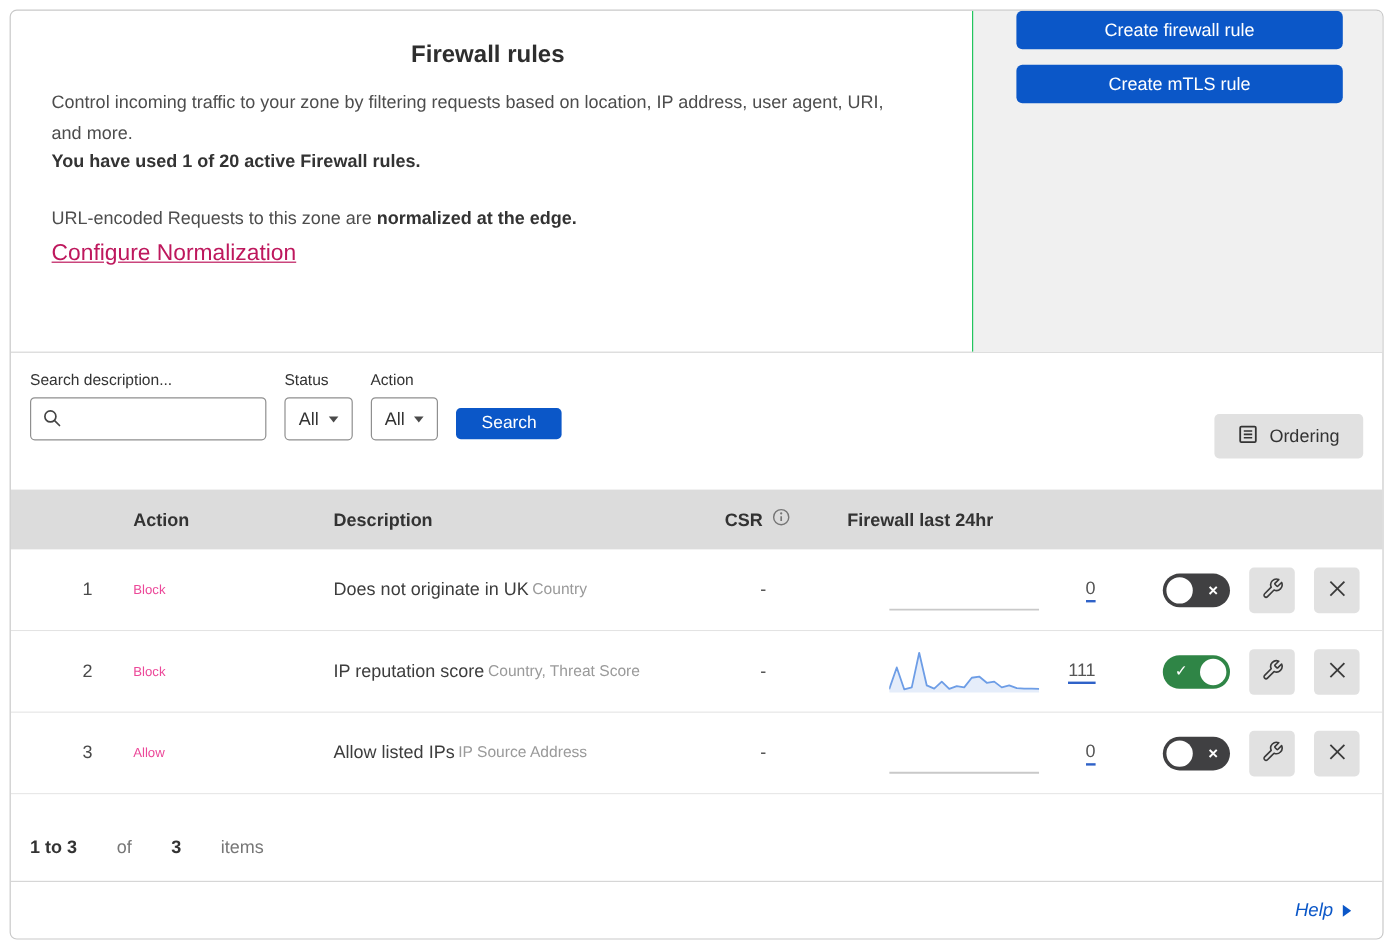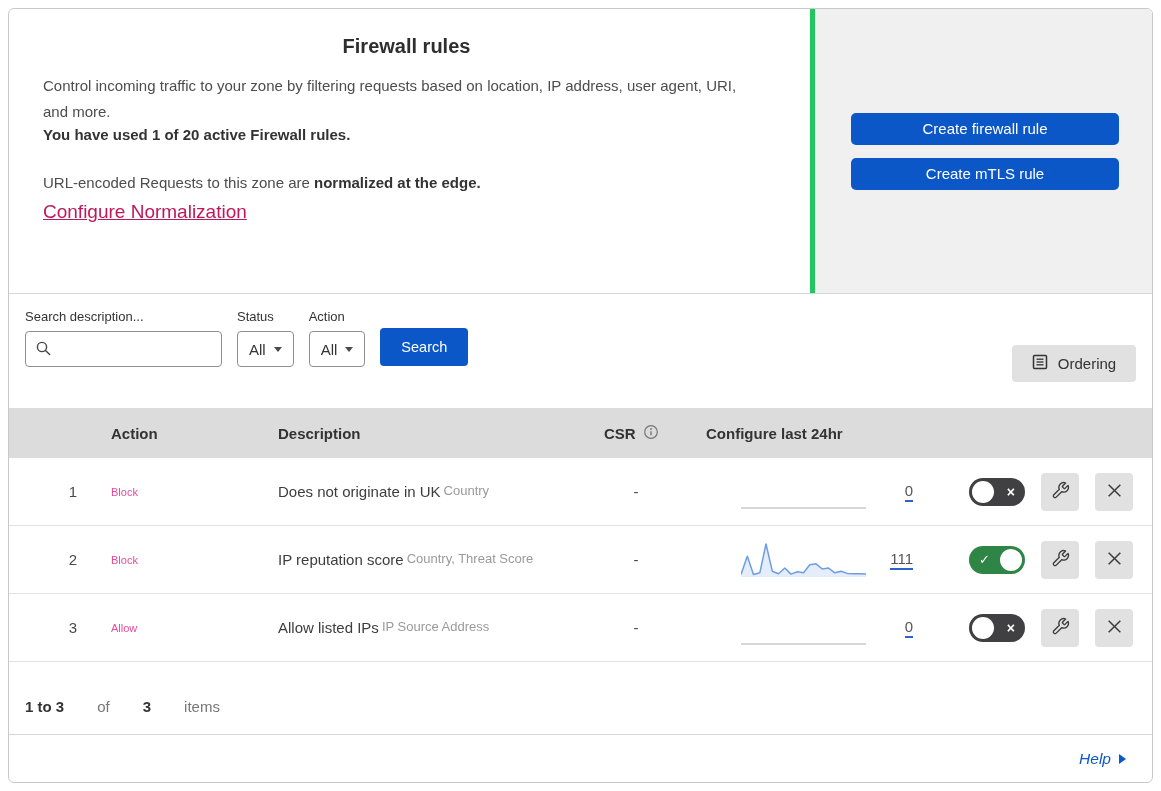--- a/index.html
+++ b/index.html
@@ -8,34 +8,34 @@
 
   
   .hero { display:flex; height:285px; border-bottom:1px solid #d6d6d6; }
   .hero-left { flex:1; padding:26px 40px 0 34px; }
   .hero-title { font-size:20px; font-weight:700; color:#2e2e2e; margin-bottom:15px;text-align:center; }
   .hero-desc { font-size:15px; color:#4d4d4d; line-height:1.75; max-width:712px; }
   .hero-usage { font-size:15px; font-weight:700; color:#333; }
   .hero-norm { font-size:15px; color:#4d4d4d; margin-top:28px; line-height:1.6; }
   .hero-norm b { color:#333; }
   .hero-link { display:inline-block; margin-top:6px; font-size:19px; color:#be185d; text-decoration:underline; cursor:pointer; }
-  .hero-right { width:342px; background:#f0f0f0; border-left:5px solid #22c55e; display:flex; flex-direction:column; justify-content:center; padding:0 33px 0 36px; gap:13px; }
+  .hero-right { width:342px; background:#f0f0f0; border-left:1px solid #22c55e; display:flex; flex-direction:column; justify-content:flex-start; padding:0 33px 0 36px; gap:13px; }
   .btn-primary { height:32px; background:#0b57c8; color:#fff; font-size:15px; border:none; border-radius:5px; cursor:pointer; width:100%; font-family:inherit; }
 
   
   .filterbar { position:relative; height:114px; padding:15px 0 0 16px; }
   .fgroups { display:flex; align-items:flex-end; gap:15px; }
   .fgroup { display:flex; flex-direction:column; gap:7px; }
   .flabel { font-size:13px; color:#333; }
   .search-box { position:relative; width:197px; }
   .search-box input { width:197px; height:36px; border:1px solid #8f8f8f; border-radius:4px; padding:0 10px 0 34px; font-size:14px; font-family:inherit; outline:none; }
   .search-glyph { position:absolute; left:10px; top:9px; }
   .select { height:36px; border:1px solid #8f8f8f; border-radius:4px; background:#fff; display:flex; align-items:center; padding:0 11px; gap:8px; font-size:15px; color:#333; cursor:pointer; }
   .caret { width:0; height:0; border-left:4.5px solid transparent; border-right:4.5px solid transparent; border-top:5.5px solid #4a4a4a; }
-  .btn-search { height:38px; padding:0 21px; margin-bottom:1px; background:#0b57c8; color:#fff; font-size:14.5px; border:none; border-radius:4px; cursor:pointer; font-family:inherit; }
+  .btn-search { height:26px; padding:0 21px; margin-bottom:1px; background:#0b57c8; color:#fff; font-size:14.5px; border:none; border-radius:4px; cursor:pointer; font-family:inherit; }
   .btn-ordering { position:absolute; right:16px; top:51px; height:37px; width:124px; background:#e1e1e1; border:none; border-radius:4px; display:flex; align-items:center; justify-content:center; gap:10px; font-size:15px; color:#333; cursor:pointer; font-family:inherit; }
 
   
   .grid-row { display:grid; grid-template-columns:80px 172px 320px 110px 250px 1fr; align-items:center; }
   .thead { height:50px; background:#dcdcdc; font-size:15px; font-weight:600; color:#333; }
   .th-action { padding-left:22px; }
   .th-desc { padding-left:17px; }
   .th-csr { padding-left:23px; font-weight:700; display:flex; align-items:center; gap:7px; }
   .th-activity { padding-left:15px; }
   .trow { height:68px; border-bottom:1px solid #e3e3e3; background:#fff; }
@@ -140,21 +140,21 @@
     <div class="th-csr">
       <span>CSR</span>
       <span>
         <svg width="16" height="16" viewBox="0 0 16 16">
             <circle cx="8" cy="8" r="6.3" fill="none" stroke="#767676" stroke-width="1.2"></circle>
             <line x1="8" y1="7.3" x2="8" y2="11.2" stroke="#767676" stroke-width="1.4"></line>
             <circle cx="8" cy="4.9" r="0.95" fill="#767676"></circle>
           </svg>
       </span>
     </div>
-    <div class="th-activity">Configure last 24hr</div>
+    <div class="th-activity">Firewall last 24hr</div>
     <div></div>
   </div>
 
   <div class="grid-row trow">
     <div class="td-num">1</div>
     <div class="td-action">Block</div>
     <div class="td-desc">
       <span class="desc-main">Does not originate in UK</span>
       <span class="desc-sub">Country</span>
     </div>

